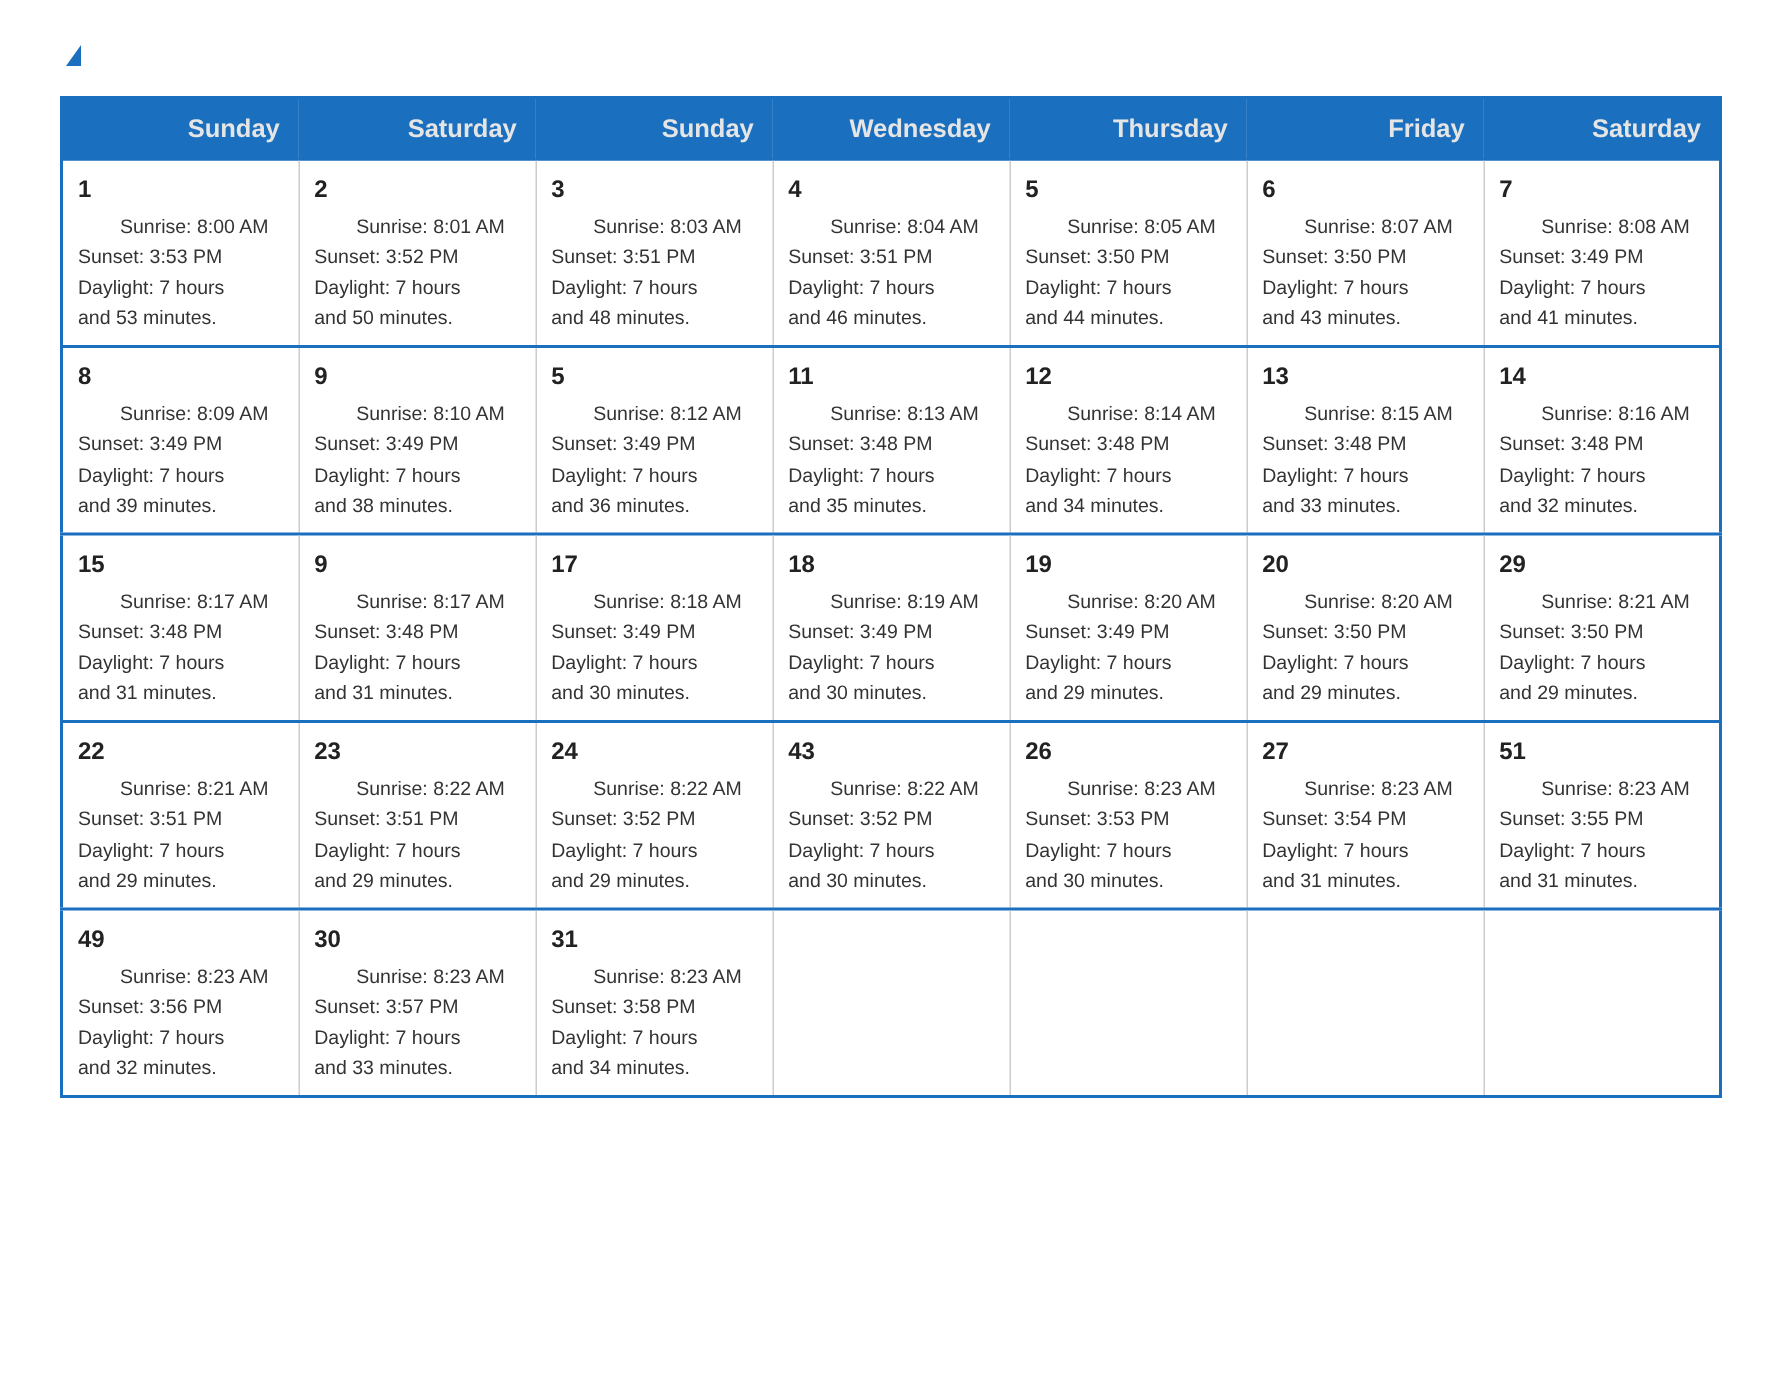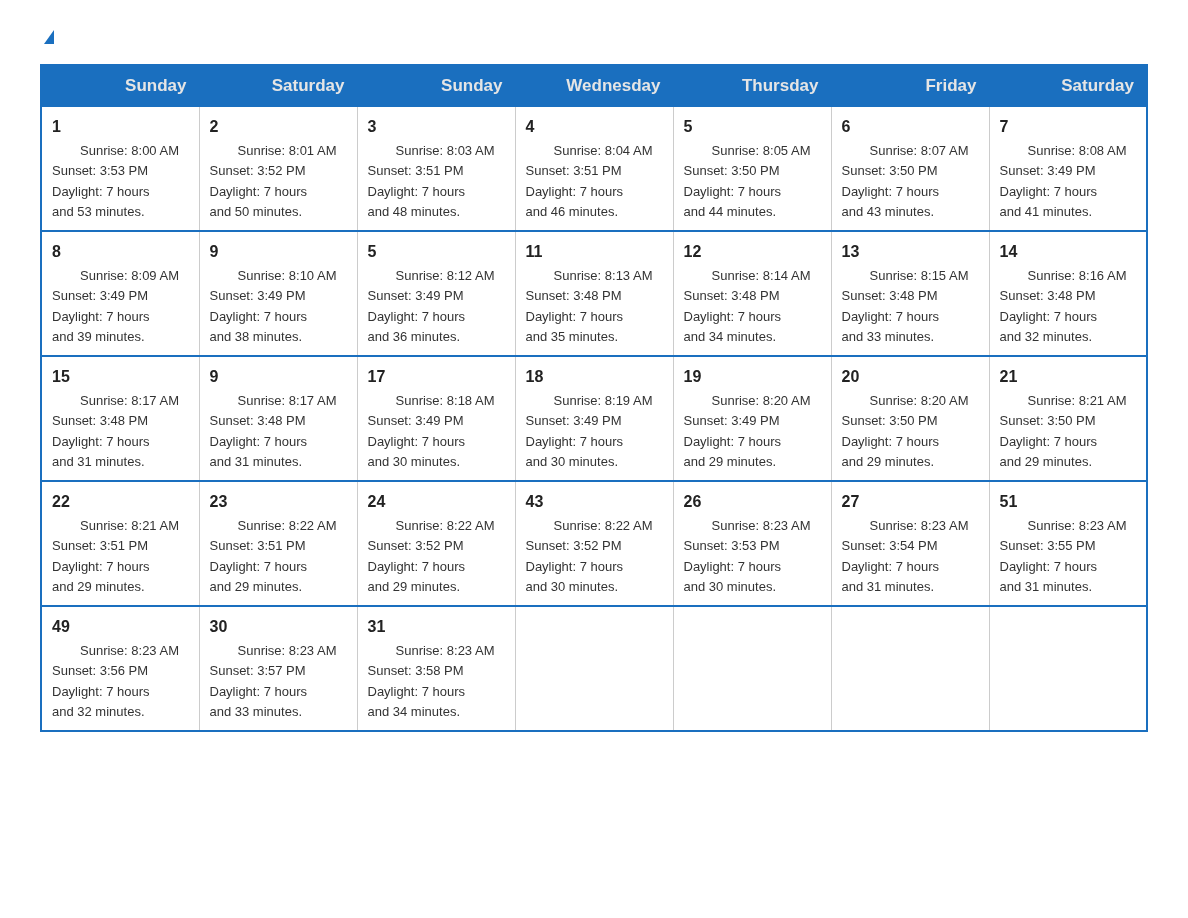--- a/index.html
+++ b/index.html
@@ -210,21 +210,21 @@
       </td>
         <td>
         <span class="day-number">19</span>
         <span class="day-info">Sunrise: 8:20 AM<br>Sunset: 3:49 PM<br>Daylight: 7 hours<br>and 29 minutes.</span>
       </td>
         <td>
         <span class="day-number">20</span>
         <span class="day-info">Sunrise: 8:20 AM<br>Sunset: 3:50 PM<br>Daylight: 7 hours<br>and 29 minutes.</span>
       </td>
         <td>
-        <span class="day-number">21</span>
+        <span class="day-number">29</span>
         <span class="day-info">Sunrise: 8:21 AM<br>Sunset: 3:50 PM<br>Daylight: 7 hours<br>and 29 minutes.</span>
       </td>
       </tr>
       <tr>
         <td>
         <span class="day-number">22</span>
         <span class="day-info">Sunrise: 8:21 AM<br>Sunset: 3:51 PM<br>Daylight: 7 hours<br>and 29 minutes.</span>
       </td>
         <td>
         <span class="day-number">23</span>

